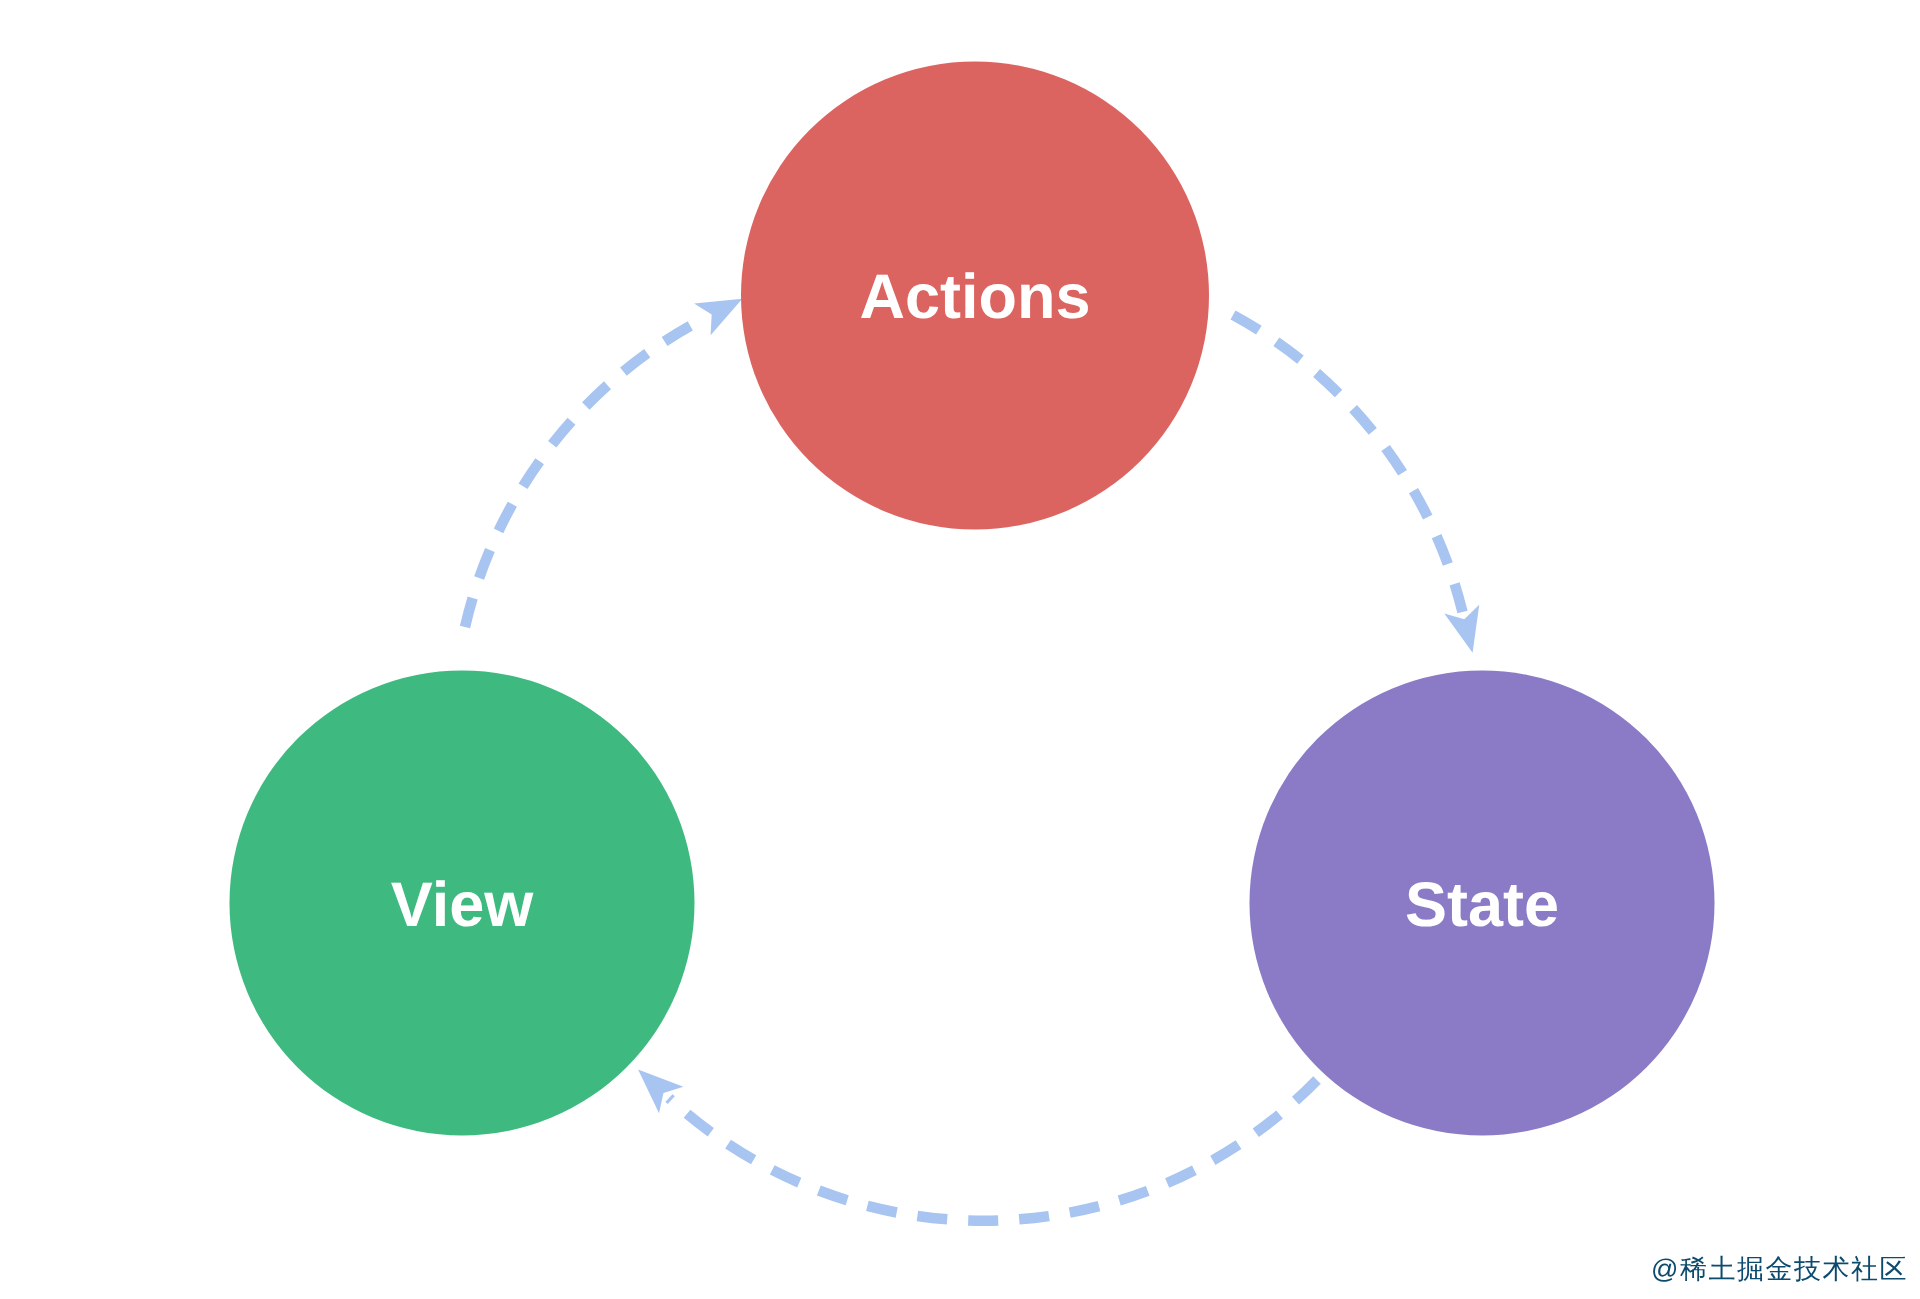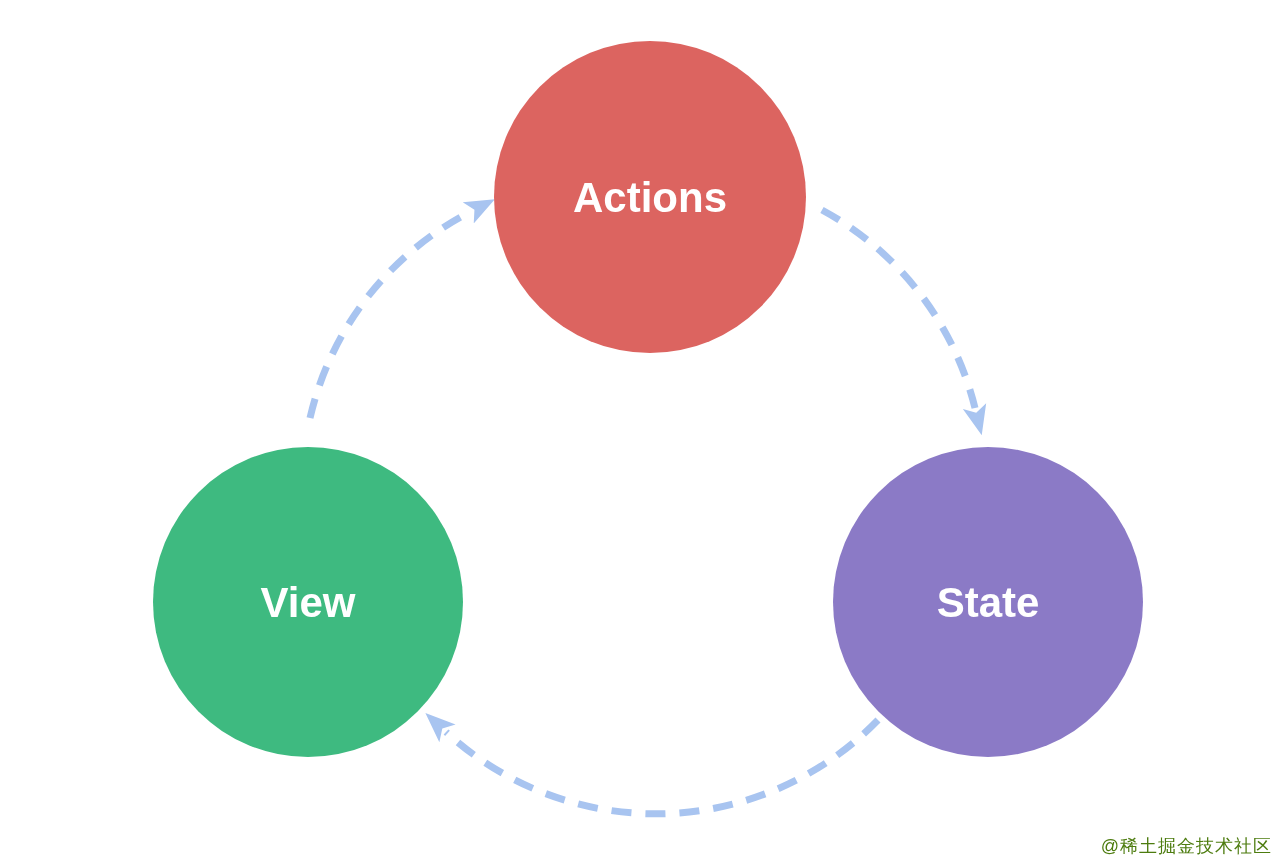--- a/index.html
+++ b/index.html
@@ -37,21 +37,21 @@
     stroke-width: 7;
     stroke-dasharray: 20 14;
     stroke-linecap: butt;
   }
   .watermark {
     position: absolute;
     right: 8px;
     bottom: 8px;
     font-size: 18px;
     letter-spacing: 1px;
-    color: #4d7c0f;
+    color: #0c4a6e;
     font-family: "Liberation Sans", "DejaVu Sans", sans-serif;
     user-select: none;
   }
 </style>
 </head>
 <body>
 
 <div class="canvas-wrap">
 
   <svg class="diagram" viewBox="0 0 1280 866" xmlns="http://www.w3.org/2000/svg">

